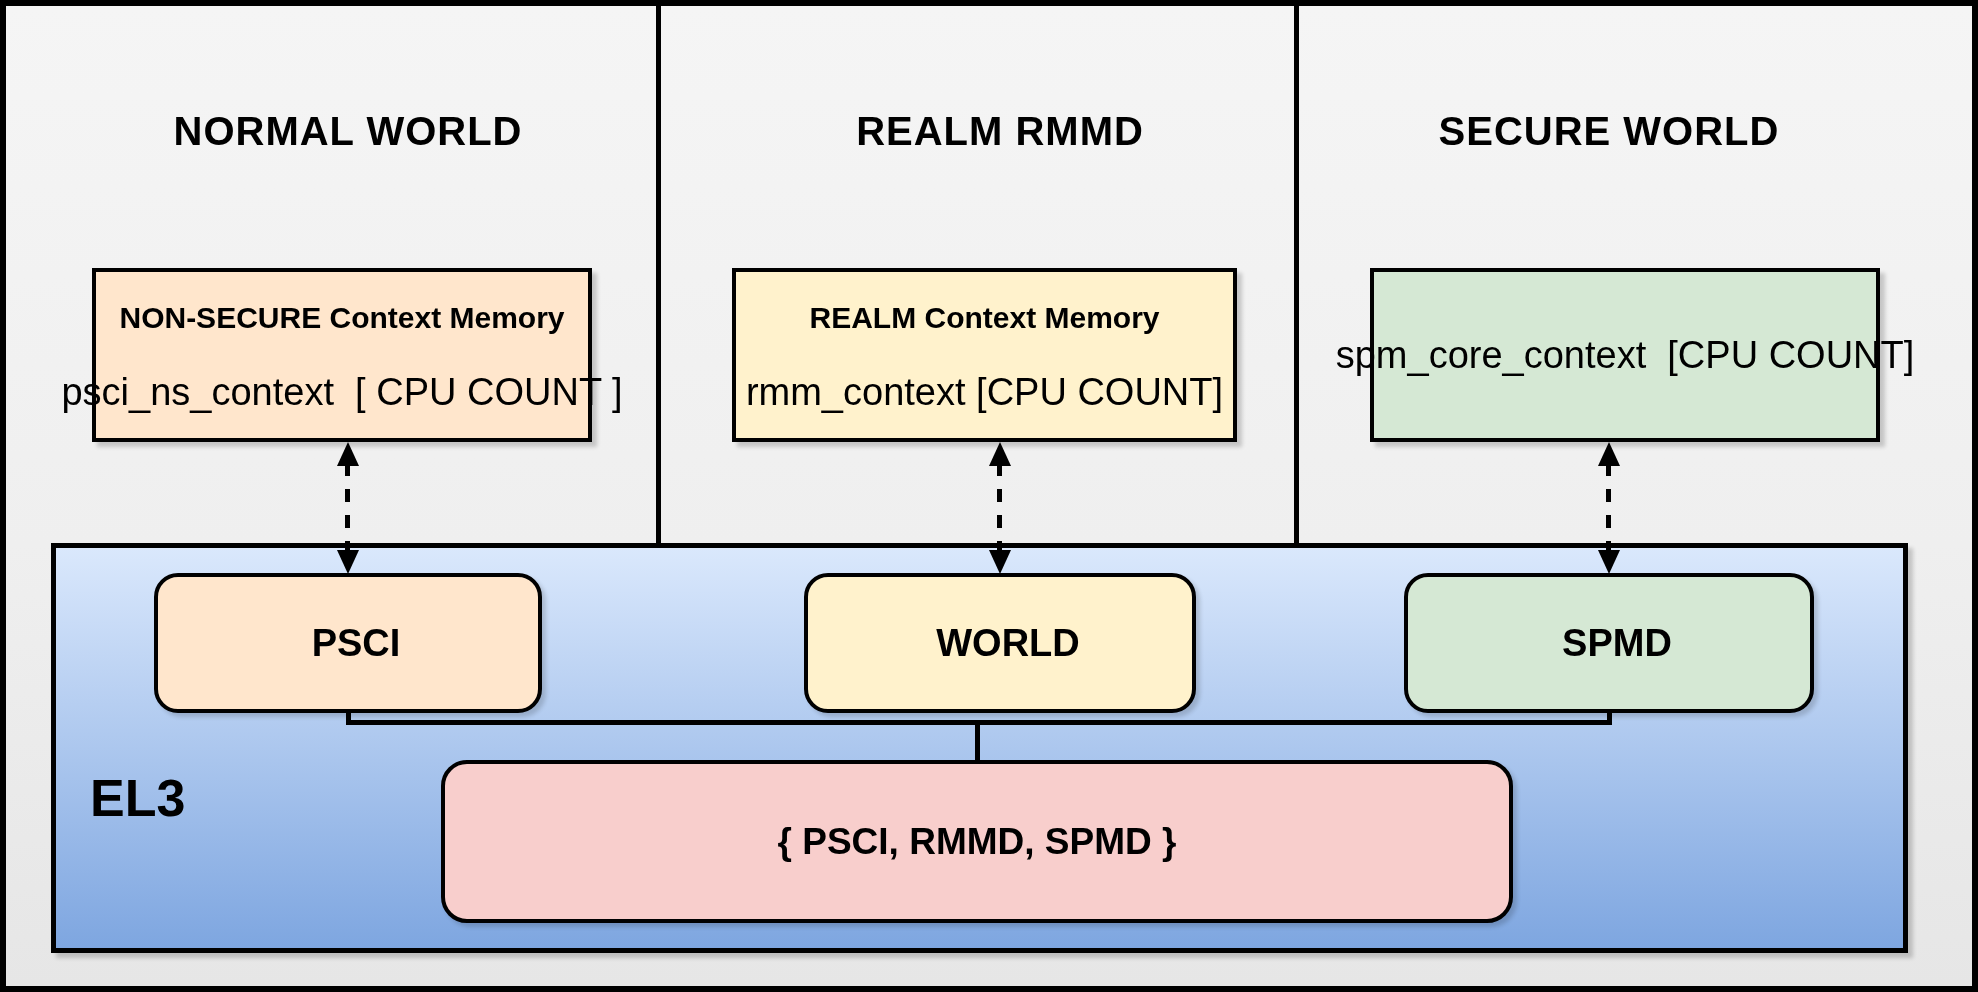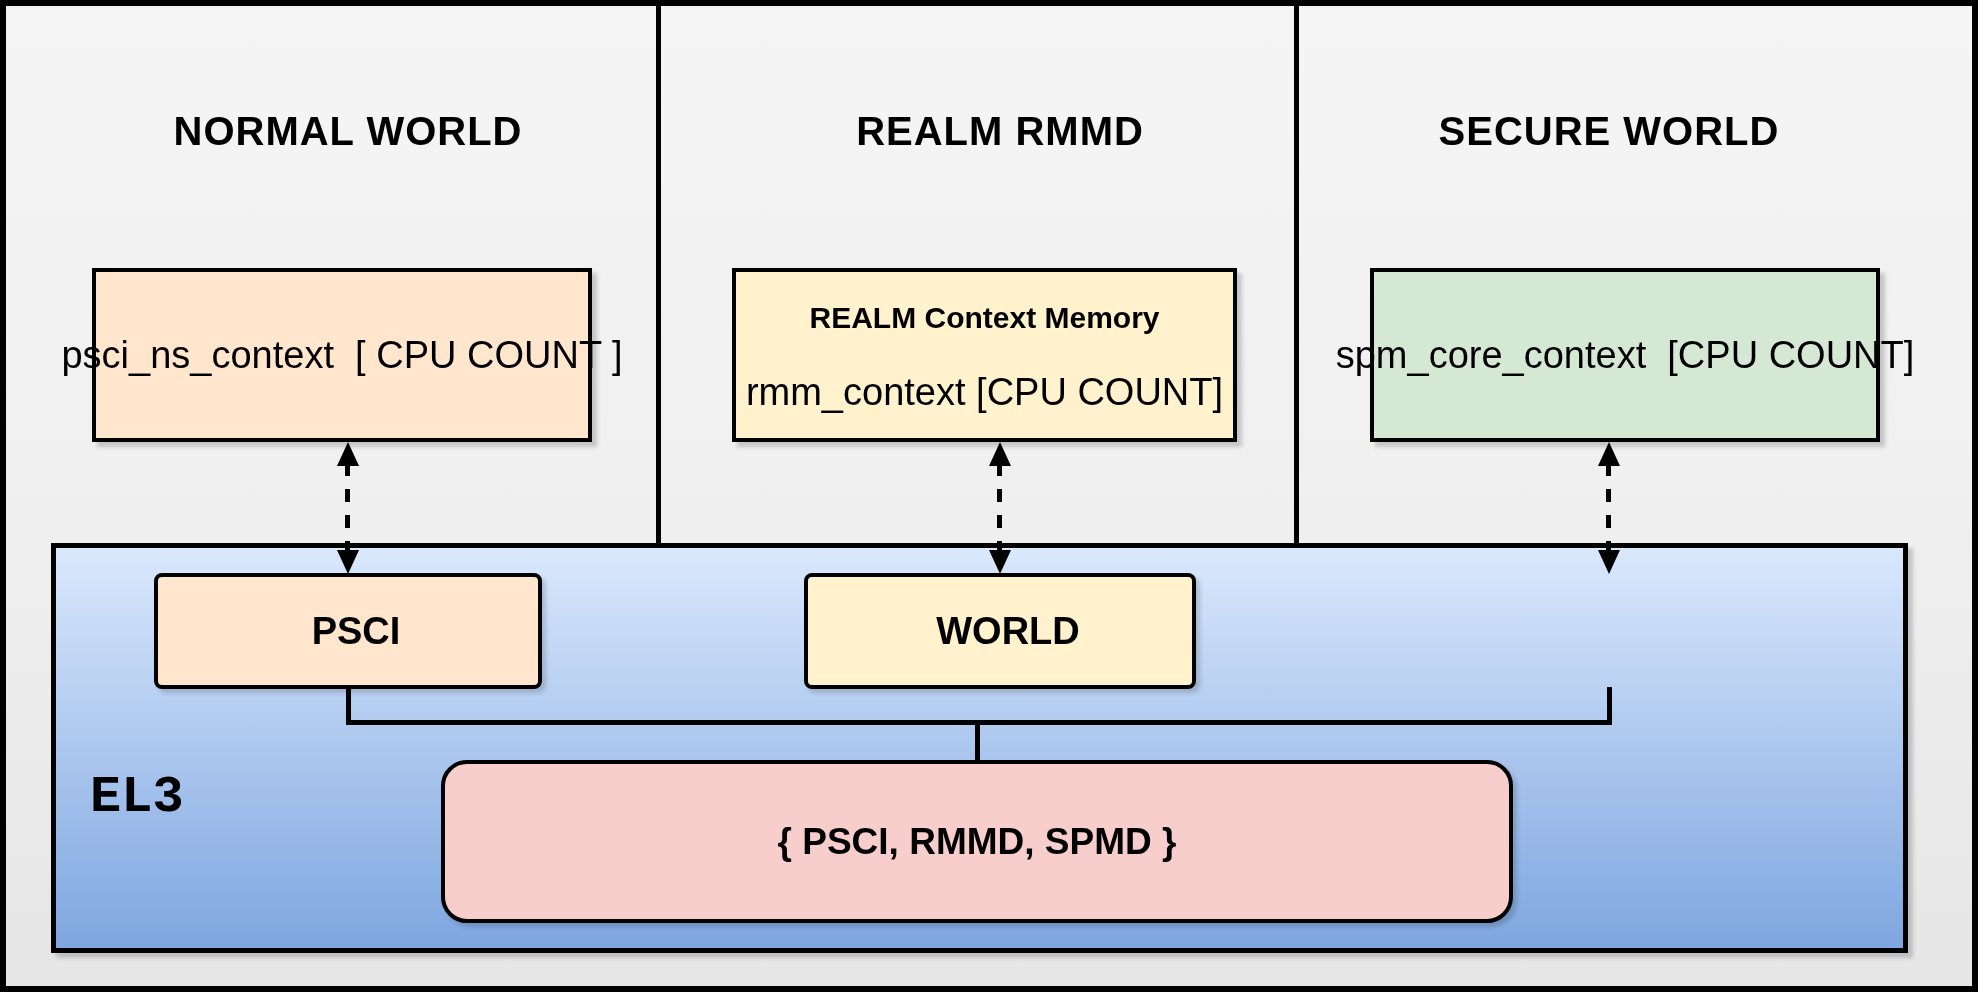--- a/index.html
+++ b/index.html
@@ -44,25 +44,25 @@
   }
   #el3-box{
     position:absolute;left:45px;top:537px;width:1857px;height:410px;
     border:5px solid #000;
     background:linear-gradient(180deg,#dae8fc 0%,#7ea6e0 100%);
     z-index:2;
     box-shadow:5px 5px 4px rgba(0,0,0,0.18);
   }
   #el3-label{
     position:absolute;left:84px;top:762px;
-    font-size:52px;font-weight:bold;color:#000;z-index:3;font-family:Liberation Mono, monospace;
+    font-size:52px;font-weight:bold;color:#000;z-index:3;
   }
   .comp-box{
-    position:absolute;top:567px;height:116px;
-    border:4px solid #000;border-radius:8px;
+    position:absolute;top:567px;height:140px;
+    border:4px solid #000;border-radius:24px;
     display:flex;align-items:center;justify-content:center;
     font-size:38px;font-weight:bold;color:#000;z-index:3;
     box-shadow:4px 4px 4px rgba(0,0,0,0.16);
     padding-left:16px;
   }
   .conn{position:absolute;background:#000;z-index:3;}
   #runtime-box{
     position:absolute;left:435px;top:754px;width:1072px;height:163px;
     border:4px solid #000;border-radius:26px;background:#f8cecc;
     display:flex;flex-direction:column;align-items:center;justify-content:center;
@@ -76,20 +76,21 @@
 <div id="canvas">
 
   <div class="sep" style="left:650px;"></div>
   <div class="sep" style="left:1288px;"></div>
 
   <div class="world-title" style="left:32px;">NORMAL WORLD</div>
   <div class="world-title" style="left:684px;">REALM RMMD</div>
   <div class="world-title" style="left:1293px;">SECURE WORLD</div>
 
   <div class="ctx-box" style="left: 86px; width: 500px; background-color: rgb(255, 230, 204);">
+    <div class="ctx-title">NON-SECURE Context Memory</div>
     <div class="ctx-var">psci_ns_context  [ CPU COUNT ]</div>
   </div>
   <div class="ctx-box" style="left: 726px; width: 505px; background-color: rgb(255, 242, 204);">
     <div class="ctx-title">REALM Context Memory</div>
     <div class="ctx-var">rmm_context [CPU COUNT]</div>
   </div>
   <div class="ctx-box" style="left: 1364px; width: 510px; background-color: rgb(213, 232, 212);">
     <div class="ctx-var">spm_core_context  [CPU COUNT]</div>
   </div>
 
@@ -99,20 +100,23 @@
   <div class="conn" style="left:340px;top:681px;width:5px;height:38px;"></div>
   <div class="conn" style="left:1601px;top:681px;width:5px;height:38px;"></div>
   <div class="conn" style="left:340px;top:714px;width:1266px;height:5px;"></div>
   <div class="conn" style="left:969px;top:714px;width:5px;height:44px;"></div>
 
   <div class="comp-box" style="left: 148px; width: 388px; background-color: rgb(255, 230, 204);">
     <span>PSCI</span>
   </div>
   <div class="comp-box" style="left: 798px; width: 392px; background-color: rgb(255, 242, 204);">
     <span>WORLD</span>
+  </div>
+  <div class="comp-box" style="left: 1398px; width: 410px; background-color: rgb(213, 232, 212);">
+    <span>SPMD</span>
   </div>
 
   <div id="runtime-box" style="background-color: rgb(248, 206, 204);">
     <div class="runtime-line">{ PSCI, RMMD, SPMD }</div>
   </div>
 
   <div class="arrow" style="left:331px;">
     <div class="tri-up"></div>
     <div class="dash-line"></div>
     <div class="tri-down"></div>

